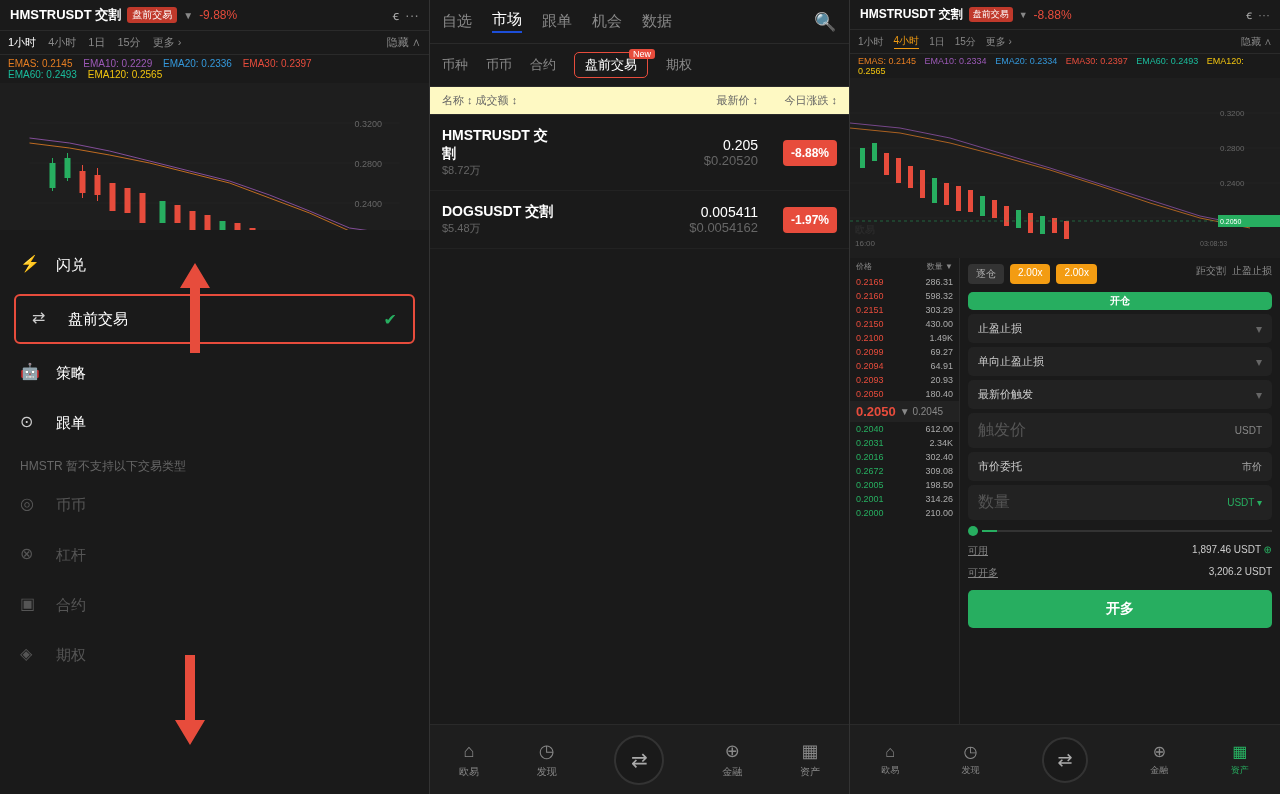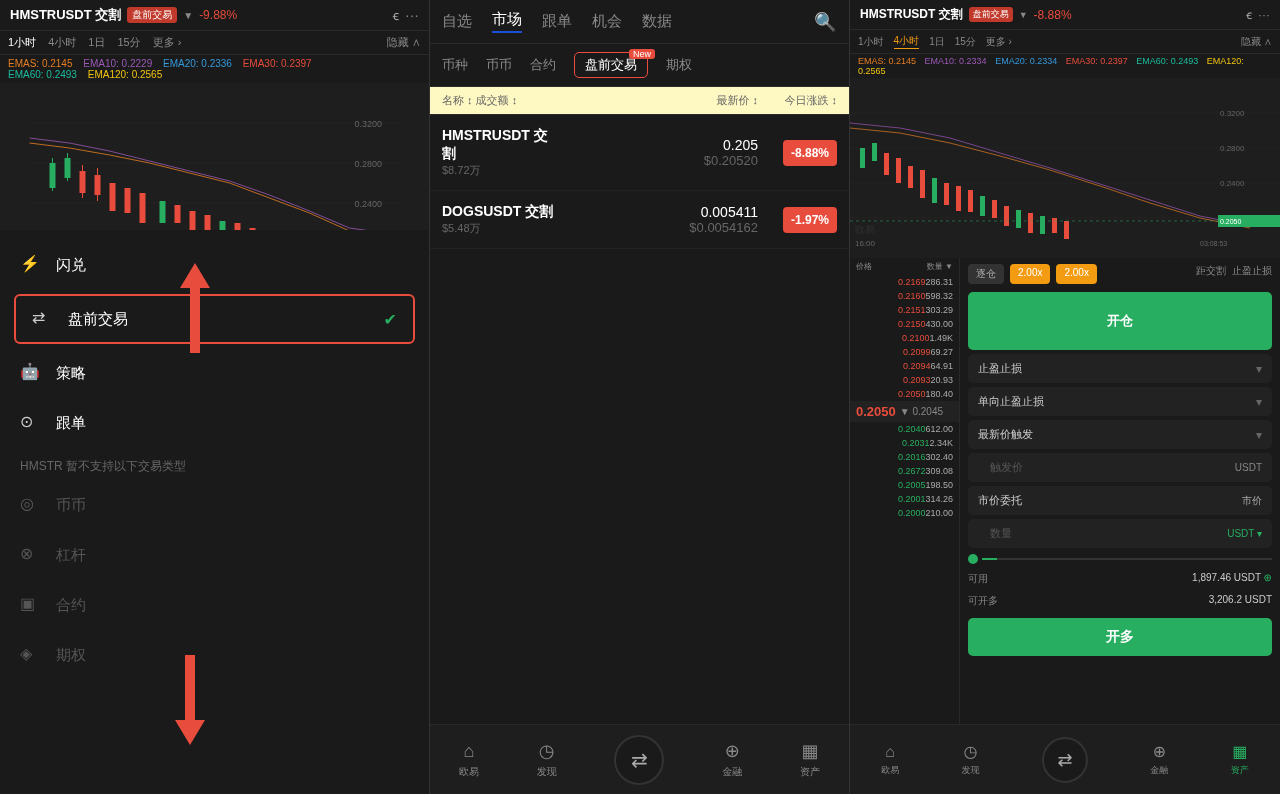--- a/index.html
+++ b/index.html
@@ -408,21 +408,21 @@
     .order-book {
       width: 110px;
       background: #1a1a1a;
       border-right: 1px solid #2a2a2a;
       display: flex;
       flex-direction: column;
       overflow: hidden;
     }
     .ob-row {
       display: flex;
-      justify-content: flex-end;
+      justify-content: space-between;
       padding: 2px 6px;
       font-size: 9px;
     }
     .ob-sell { color: #e74c3c; }
     .ob-buy { color: #27ae60; }
     .ob-mid {
       background: #222;
       padding: 3px 6px;
       display: flex;
       align-items: center;
@@ -445,22 +445,22 @@
       display: flex;
       gap: 6px;
       align-items: center;
     }
     .tf-btn-open {
       flex: 1;
       background: #27ae60;
       color: #fff;
       border: none;
       border-radius: 5px;
-      padding: 20px;
-      font-size: 13px;
+      padding: 2px;
+      font-size: 10px;
       font-weight: bold;
       cursor: pointer;
       text-align: center;
     }
     .tf-btn-close {
       flex: 1;
       background: #2a2a2a;
       color: #aaa;
       border: none;
       border-radius: 5px;
@@ -476,21 +476,21 @@
       align-items: center;
       background: #222;
       border-radius: 5px;
       padding: 7px 10px;
       font-size: 11px;
       color: #ccc;
       cursor: pointer;
     }
     .tf-select-arrow { color: #666; font-size: 12px; }
 
-    .tf-label { color: #888; font-size: 10px; }
+    .tf-label { color: #888; font-size: 10px; text-decoration: underline; }
 
     .tf-info-row {
       display: flex;
       justify-content: space-between;
       font-size: 10px;
       color: #888;
       padding: 2px 0;
     }
     .tf-info-val { color: #ccc; }
 
@@ -510,21 +510,21 @@
 
     
     .tf-input {
       background: #222;
       border-radius: 5px;
       padding: 7px 10px;
       display: flex;
       justify-content: space-between;
       align-items: center;
     }
-    .tf-input-val { color: #555; font-size: 11px; margin-left: 12px; }
+    .tf-input-val { color: #555; font-size: 16px; }
     .tf-input-unit { color: #888; font-size: 10px; }
 
     
     .tf-slider-row {
       display: flex;
       align-items: center;
       gap: 4px;
       padding: 2px 0;
     }
     .tf-slider-dot {

